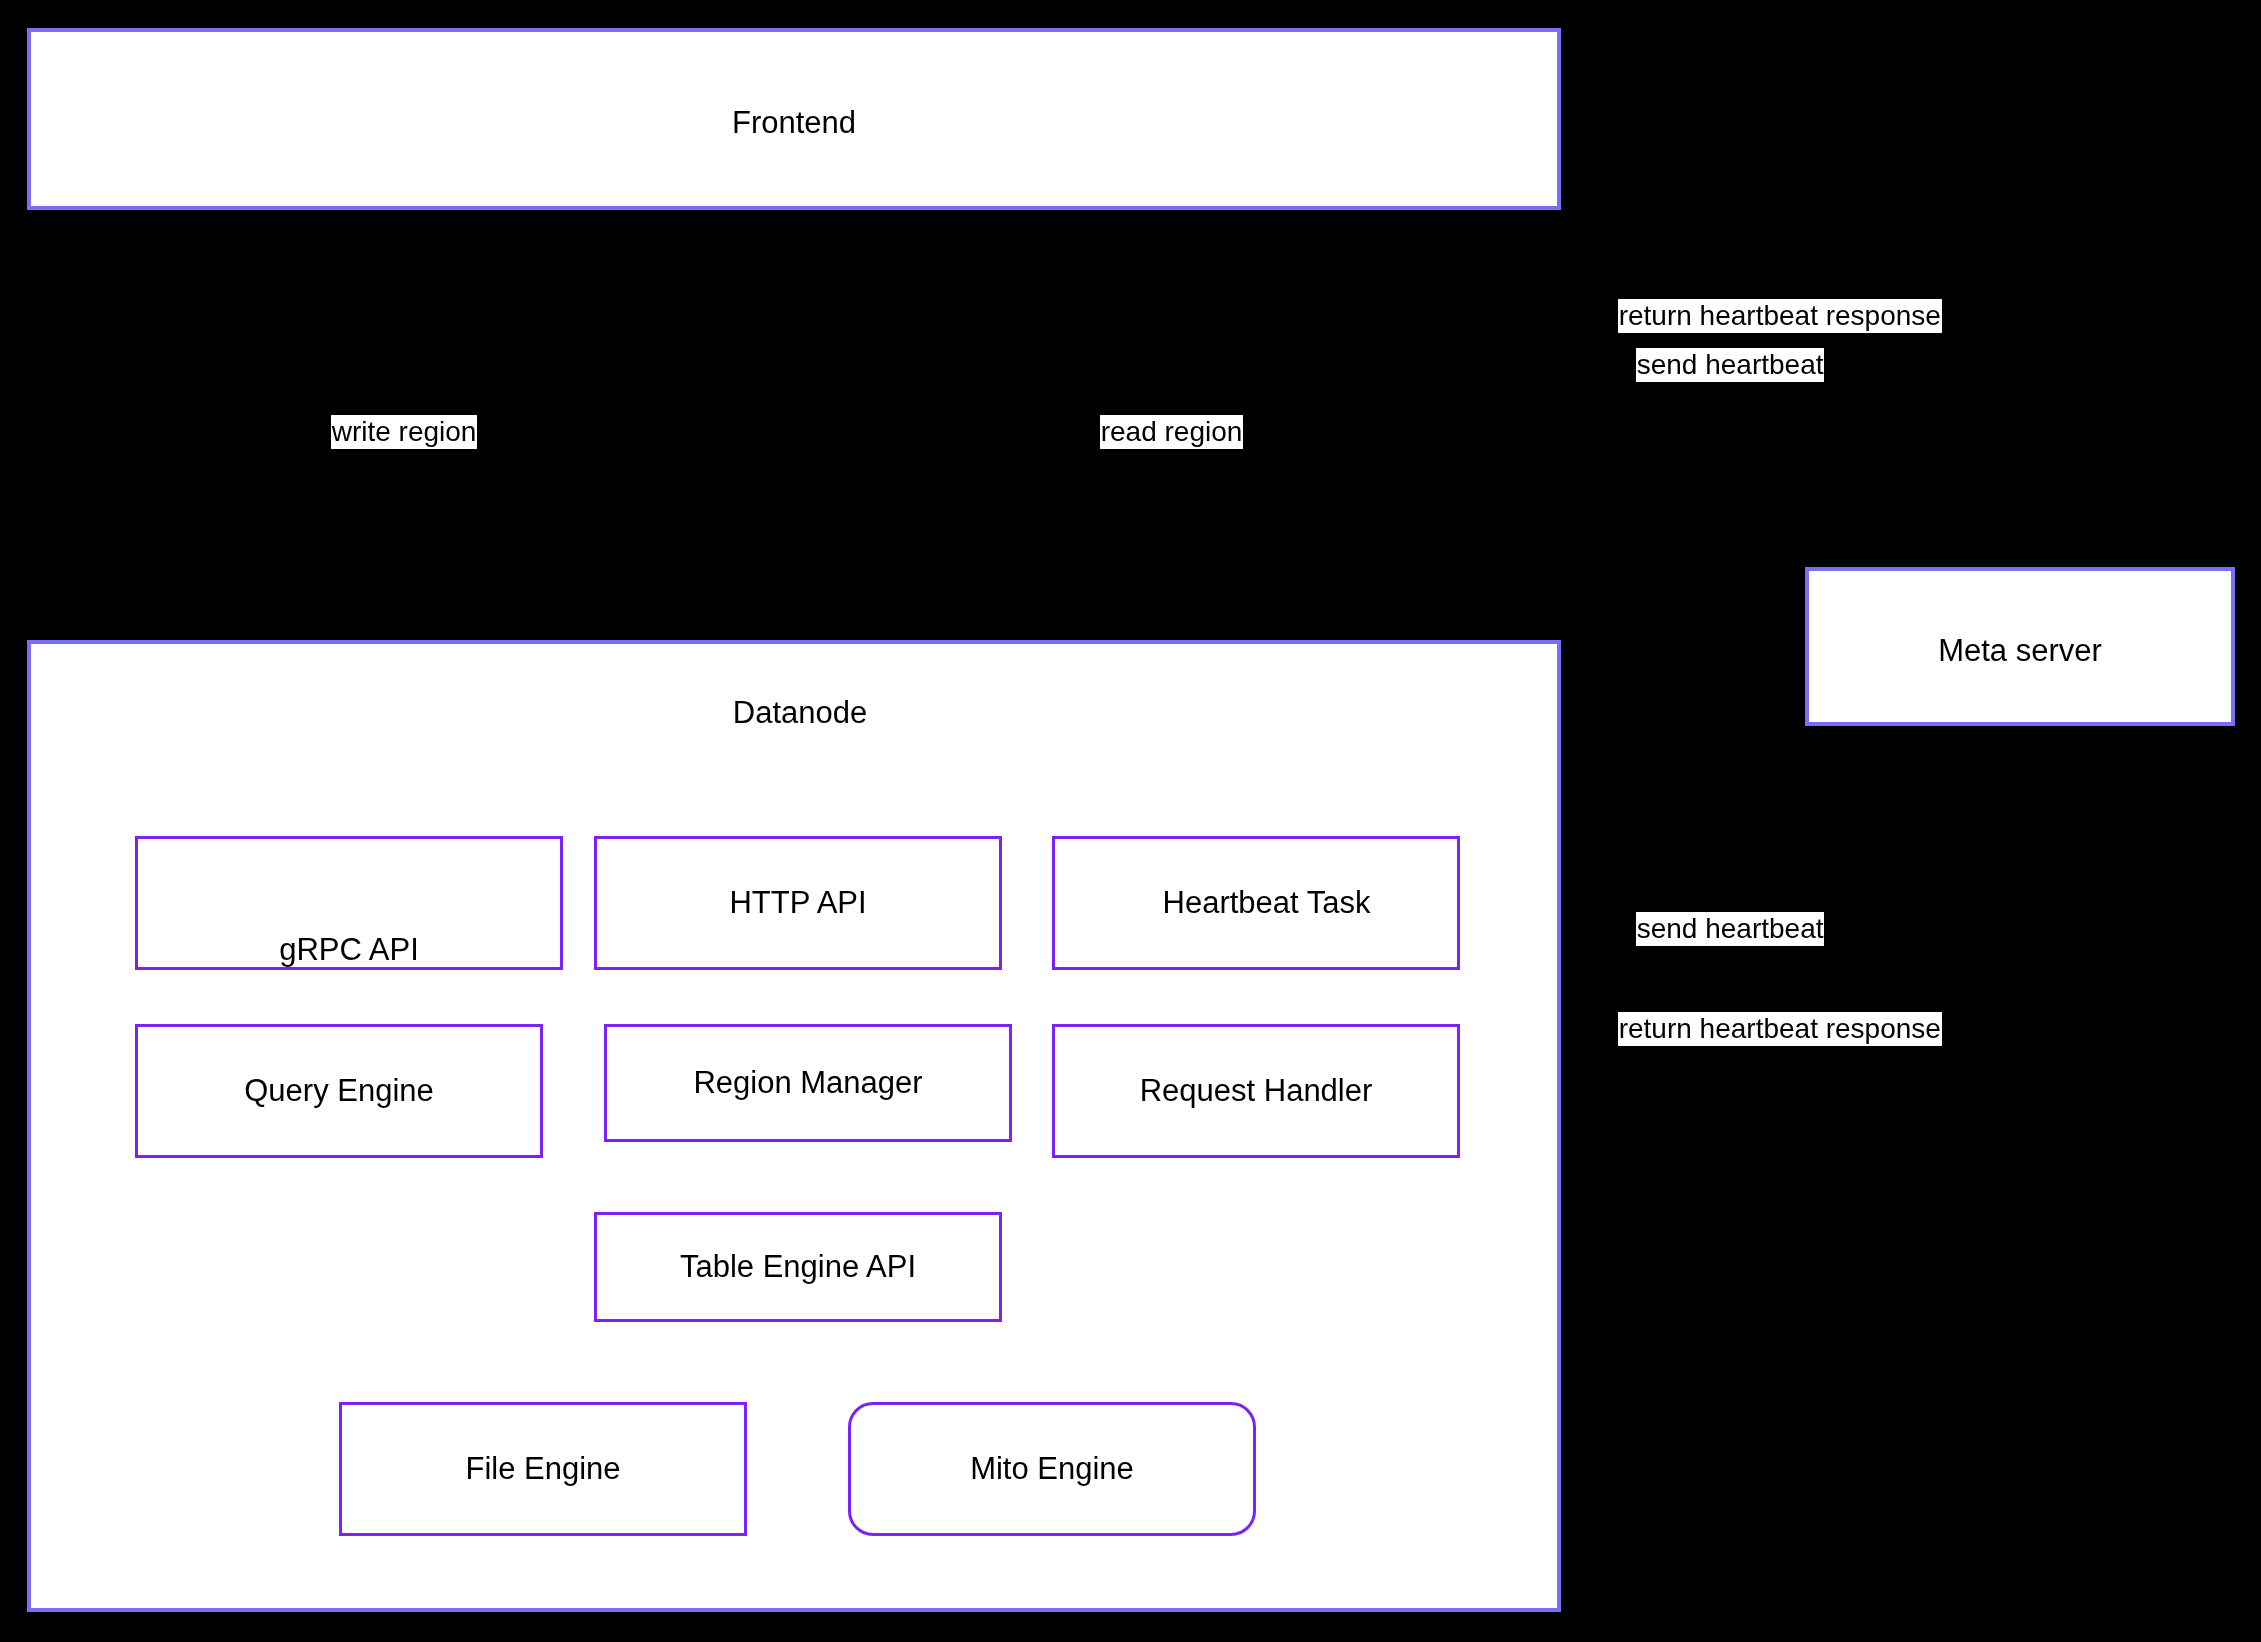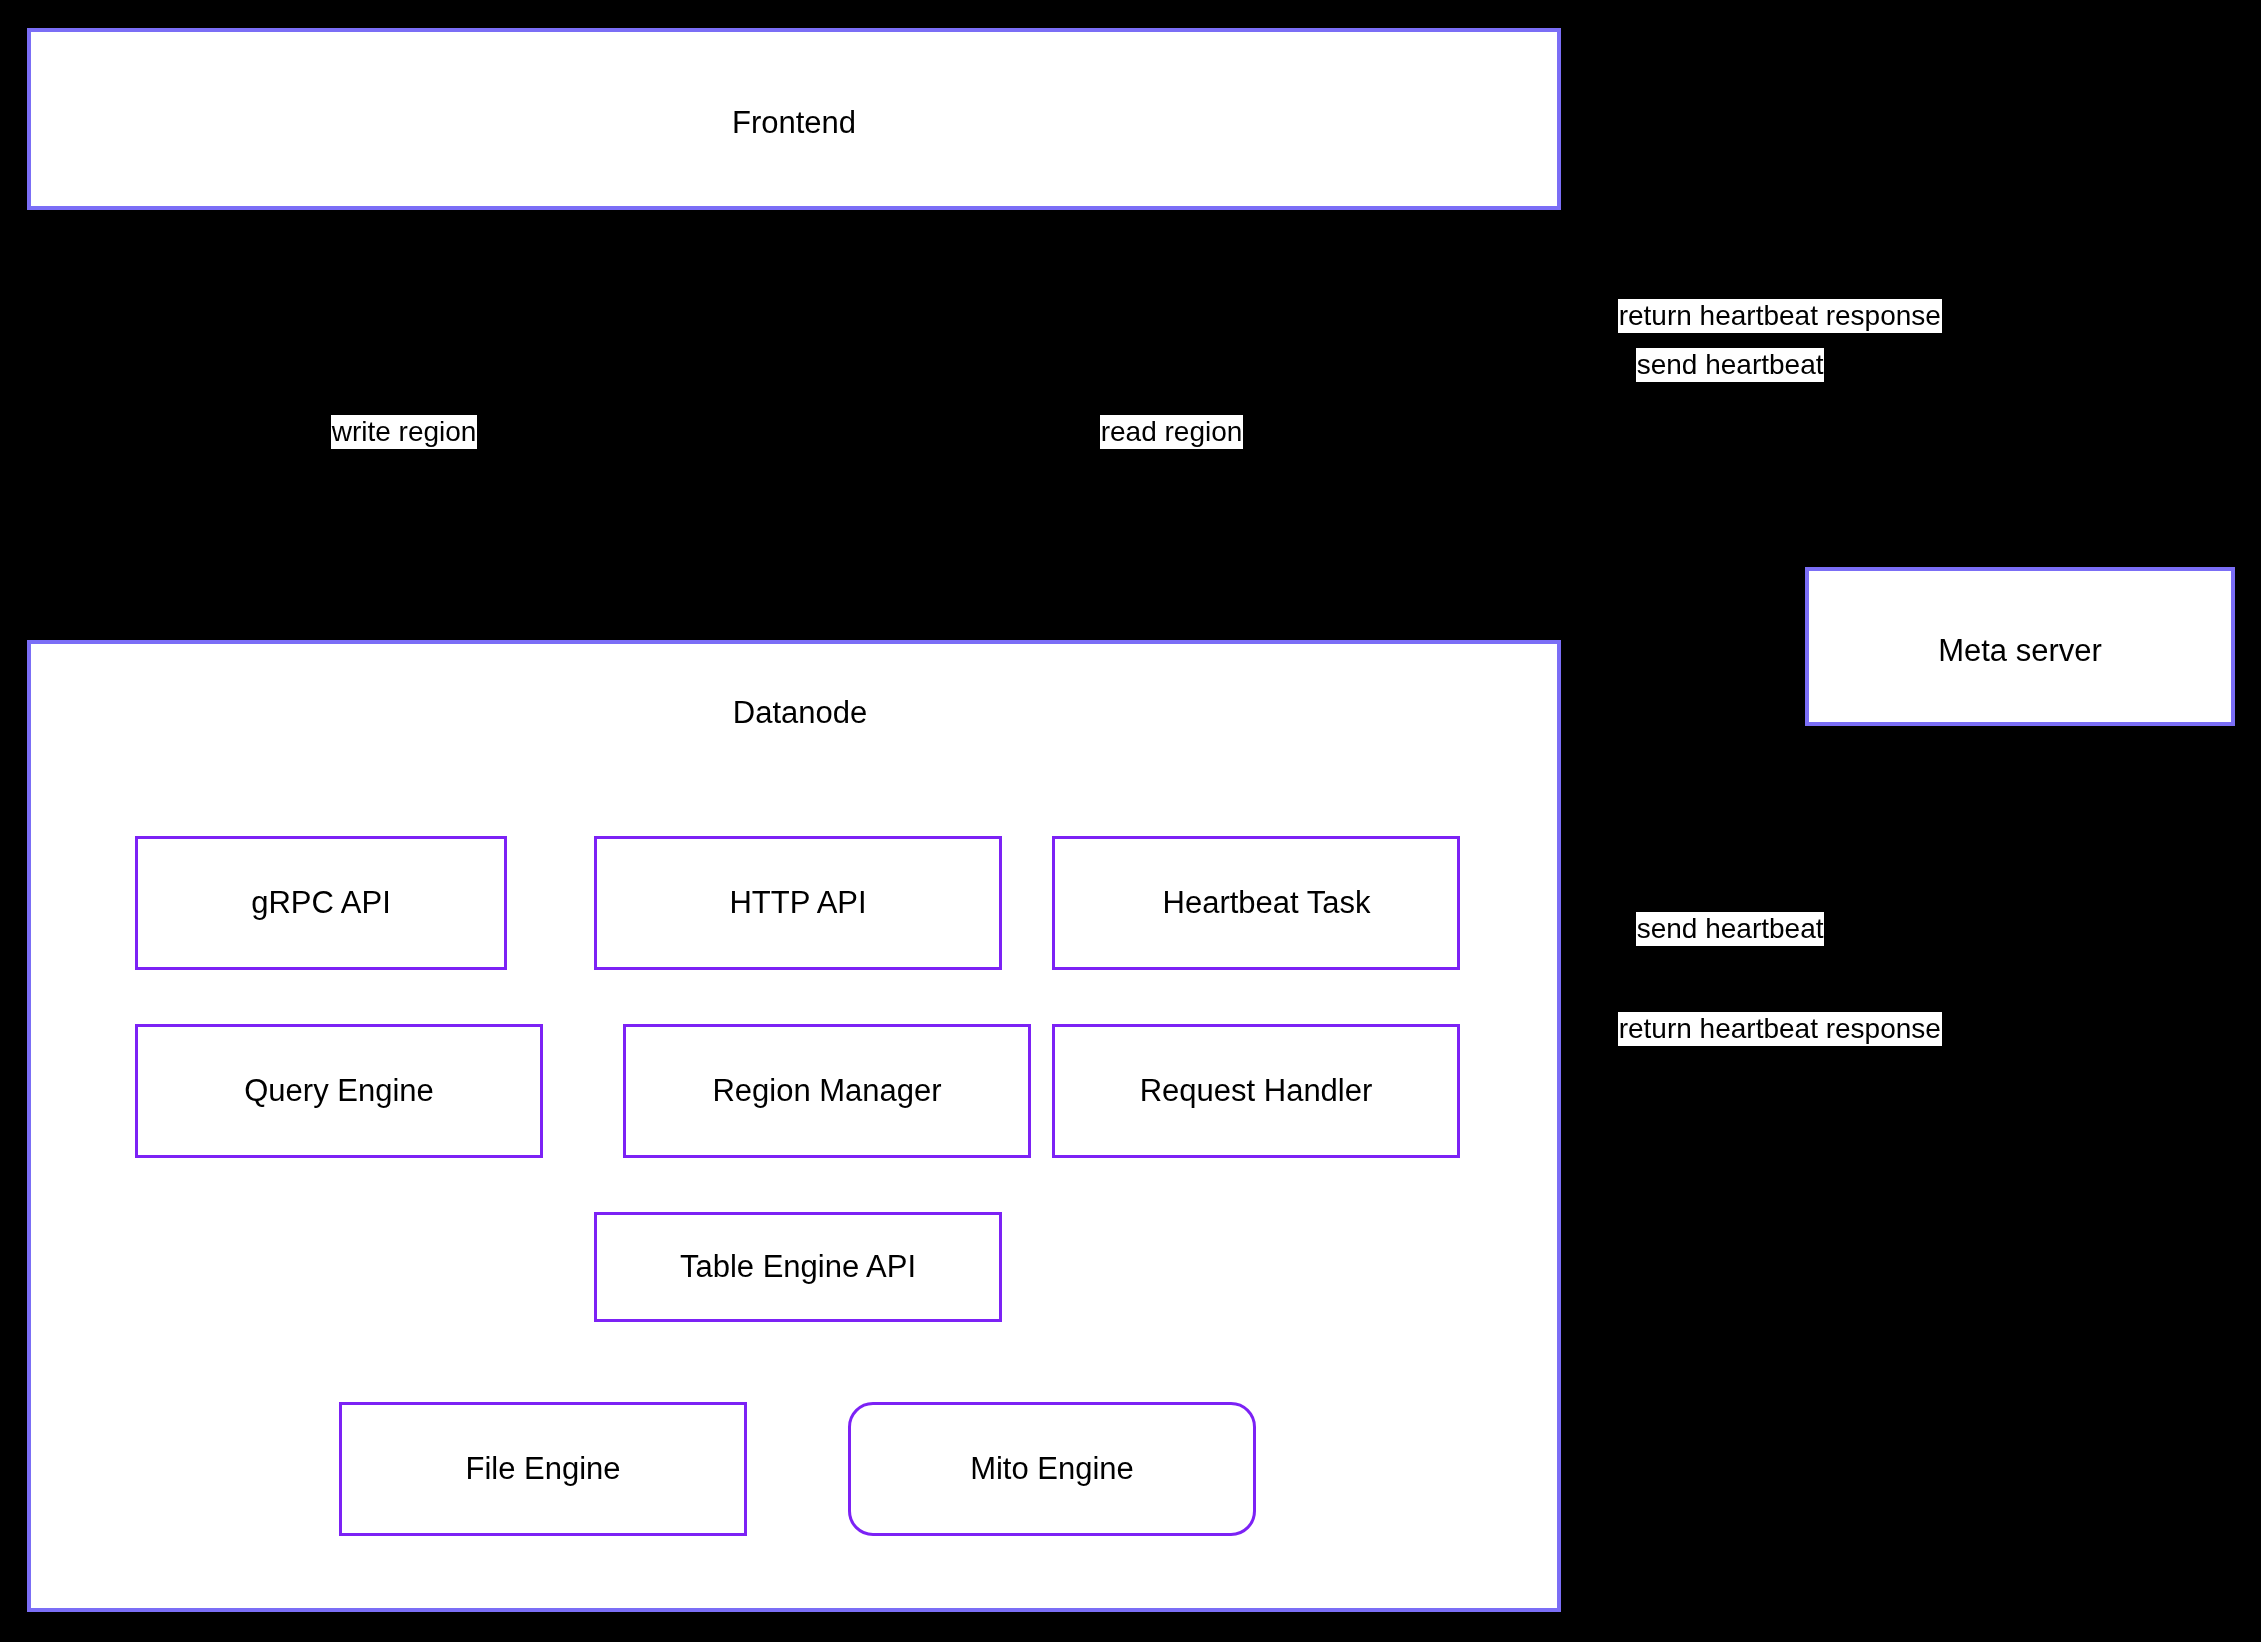--- a/index.html
+++ b/index.html
@@ -111,34 +111,34 @@
   </div>
 
   <div class="node-outer" style="left:27px; top:28px; width:1534px; height:182px;">
     <div class="node-title" style="top:74px;">Frontend</div>
   </div>
 
   <div class="node-outer" style="left:27px; top:640px; width:1534px; height:972px;">
 
     <div class="node-title" style="top:52px;padding-left:12px;">Datanode</div>
 
-    <div class="node-inner" style="left:104px; top:192px; width:372px; height:134px;">
+    <div class="node-inner" style="left:104px; top:192px; width:428px; height:134px;align-items:flex-end;">
       <span class="node-label">gRPC API</span>
     </div>
     <div class="node-inner" style="left:563px; top:192px; width:408px; height:134px;">
       <span class="node-label">HTTP API</span>
     </div>
     <div class="node-inner" style="left:1021px; top:192px; width:408px; height:134px;padding-left:21px;">
       <span class="node-label">Heartbeat Task</span>
     </div>
 
     <div class="node-inner" style="left:104px; top:380px; width:408px; height:134px;">
       <span class="node-label">Query Engine</span>
     </div>
-    <div class="node-inner" style="left:592px; top:380px; width:408px; height:134px;">
+    <div class="node-inner" style="left:573px; top:380px; width:408px; height:118px;">
       <span class="node-label">Region Manager</span>
     </div>
     <div class="node-inner" style="left:1021px; top:380px; width:408px; height:134px;">
       <span class="node-label">Request Handler</span>
     </div>
 
     <div class="node-inner" style="left:563px; top:568px; width:408px; height:110px;">
       <span class="node-label">Table Engine API</span>
     </div>
 

